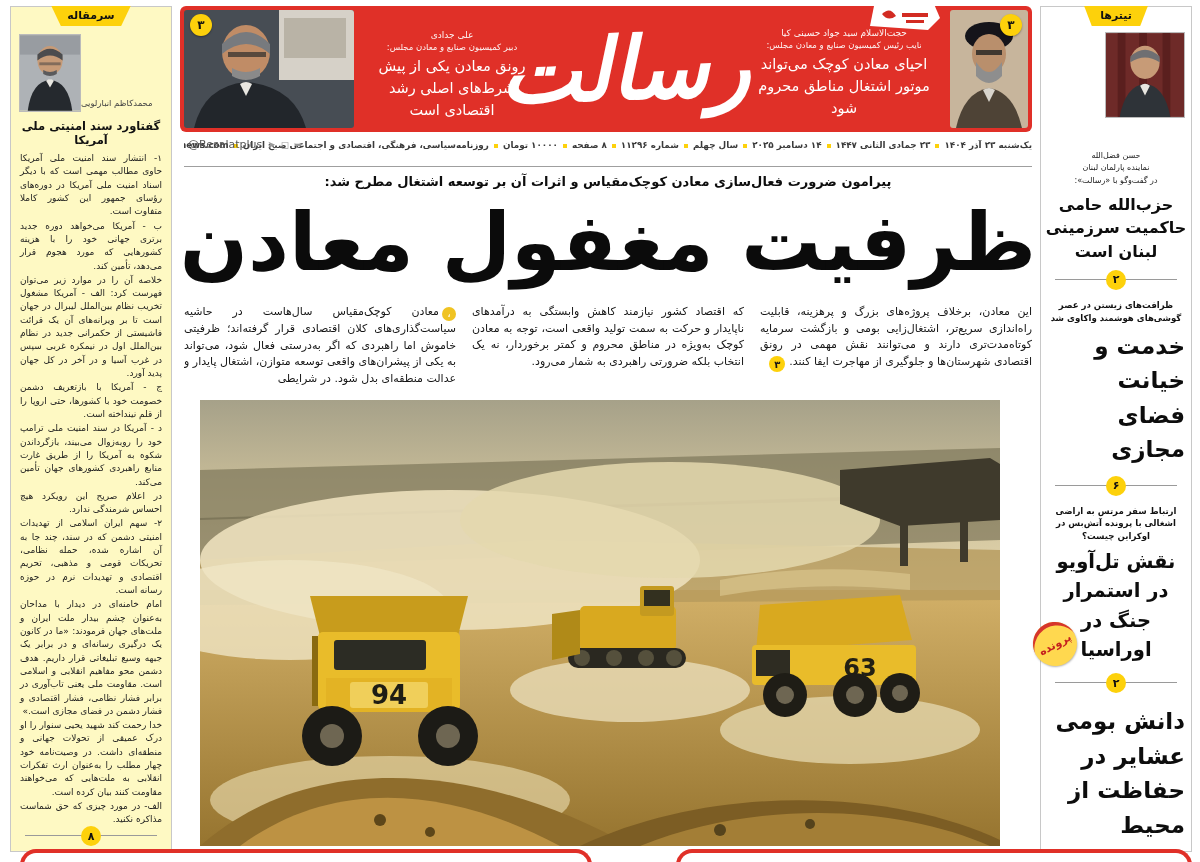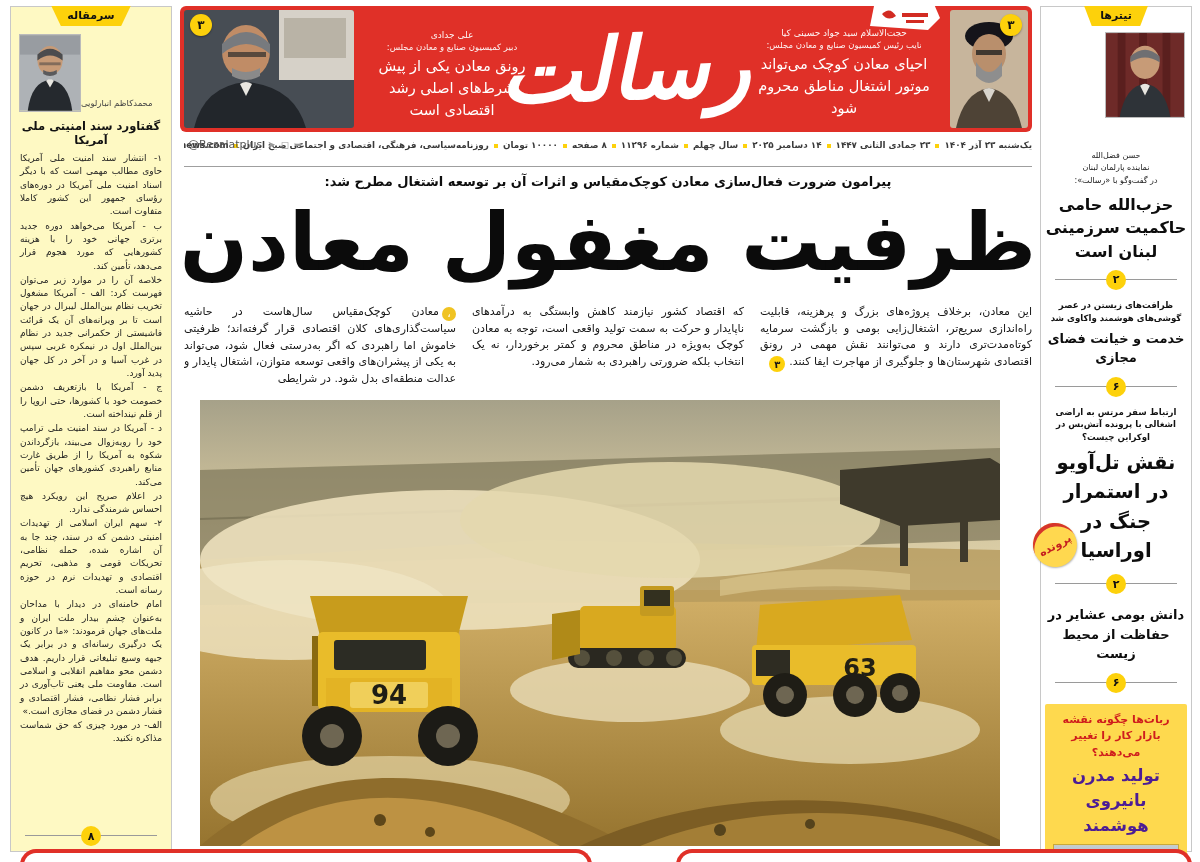--- a/index.html
+++ b/index.html
@@ -106,21 +106,21 @@
     position:absolute;left:1040px;top:6px;width:152px;height:846px;border:1px solid var(--gray-border);
     background:#fff;display:flex;flex-direction:column;direction:rtl;
   }
   .sb-tab{align-self:center;margin-top:-1px;}
   .sb-item{flex:0 0 auto;padding:2px 6px;position:relative;}
   .sb-top-row{display:flex;gap:20px;padding:6px 6px 0;direction:rtl;flex-direction:column;}
   .sb-photo{flex:0 0 auto;border:1px solid #bbb;}
   .sb-caption{flex:1;font-size:8px;line-height:1.55;text-align:center;color:#222;padding-top:12px;}
   .sb-headline{font-weight:bold;text-align:center;direction:rtl;color:#0d0d0d;}
   .h16{font-size:16px;line-height:1.45;margin:6px 2px 2px;}
-  .h18{font-size:13px;line-height:1.5;margin:4px 0 2px;}
+  .h18{font-size:23px;line-height:1.5;margin:4px 0 2px;text-align:right;}
   .h20{font-size:19.5px;line-height:1.5;margin:4px 0 2px;}
   .sb-kicker{font-size:8.6px;font-weight:bold;text-align:center;line-height:1.5;color:#111;margin:2px 0;}
   .parvandeh{
     position:absolute;left:-8px;bottom:2px;width:44px;height:44px;border-radius:50%;
     background:#ffd84f;color:#c51f1f;font-weight:bold;font-size:11px;
     display:flex;align-items:center;justify-content:center;transform:rotate(-28deg);
     box-shadow:inset 0 5px 0 -1px #d6352c, 0 1px 2px rgba(0,0,0,.3);z-index:6;
   }
   .sb-box{
     flex:1;margin:6px 4px 4px;background:#fed94e;display:flex;flex-direction:column;
@@ -158,20 +158,21 @@
     <div class="ed-headline">گفتاورد سند امنیتی ملی آمریکا</div>
     <div class="ed-body">
       <p>۱- انتشار سند امنیت ملی آمریکا حاوی مطالب مهمی است که با دیگر اسناد امنیت ملی آمریکا در دوره‌های رؤسای جمهور این کشور کاملا متفاوت است.</p>
       <p>ب - آمریکا می‌خواهد دوره جدید برتری جهانی خود را با هزینه کشورهایی که مورد هجوم قرار می‌دهد، تأمین کند.</p>
       <p>خلاصه آن را در موارد زیر می‌توان فهرست کرد: الف - آمریکا مشغول تخریب نظام بین‌الملل لیبرال در جهان است تا بر ویرانه‌های آن یک قرائت فاشیستی از حکمرانی جدید در نظام بین‌الملل اول در نیمکره غربی سپس در غرب آسیا و در آخر در کل جهان پدید آورد.</p>
       <p>ج - آمریکا با بازتعریف دشمن خصومت خود با کشورها، حتی اروپا را از قلم نینداخته است.</p>
       <p>د - آمریکا در سند امنیت ملی ترامپ خود را روبه‌زوال می‌بیند، بازگرداندن شکوه به آمریکا را از طریق غارت منابع راهبردی کشورهای جهان تأمین می‌کند.</p>
       <p>در اعلام صریح این رویکرد هیچ احساس شرمندگی ندارد.</p>
       <p>۲- سهم ایران اسلامی از تهدیدات امنیتی دشمن که در سند، چند جا به آن اشاره شده، حمله نظامی، تحریکات قومی و مذهبی، تحریم اقتصادی و تهدیدات نرم در حوزه رسانه است.</p>
       <p>امام خامنه‌ای در دیدار با مداحان به‌عنوان چشم بیدار ملت ایران و ملت‌های جهان فرمودند: «ما در کانون یک درگیری رسانه‌ای و در برابر یک جبهه وسیع تبلیغاتی قرار داریم. هدف دشمن محو مفاهیم انقلابی و اسلامی است. مقاومت ملی یعنی تاب‌آوری در برابر فشار نظامی، فشار اقتصادی و فشار دشمن در فضای مجازی است.»</p>
+      <p>خدا رحمت کند شهید یحیی سنوار را او درک عمیقی از تحولات جهانی و منطقه‌ای داشت. در وصیت‌نامه خود چهار مطلب را به‌عنوان ارث تفکرات انقلابی به ملت‌هایی که می‌خواهند مقاومت کنند بیان کرده است.</p>
       <p>الف- در مورد چیزی که حق شماست مذاکره نکنید.</p>
 
     </div>
     <div class="num-divider ed-bottom">
       <span class="num-circle">۸</span>
     </div>
   </div>
 
   <div class="masthead">
     <svg class="mh-photo-left" width="170" height="118" viewBox="0 0 170 118" preserveAspectRatio="none">

